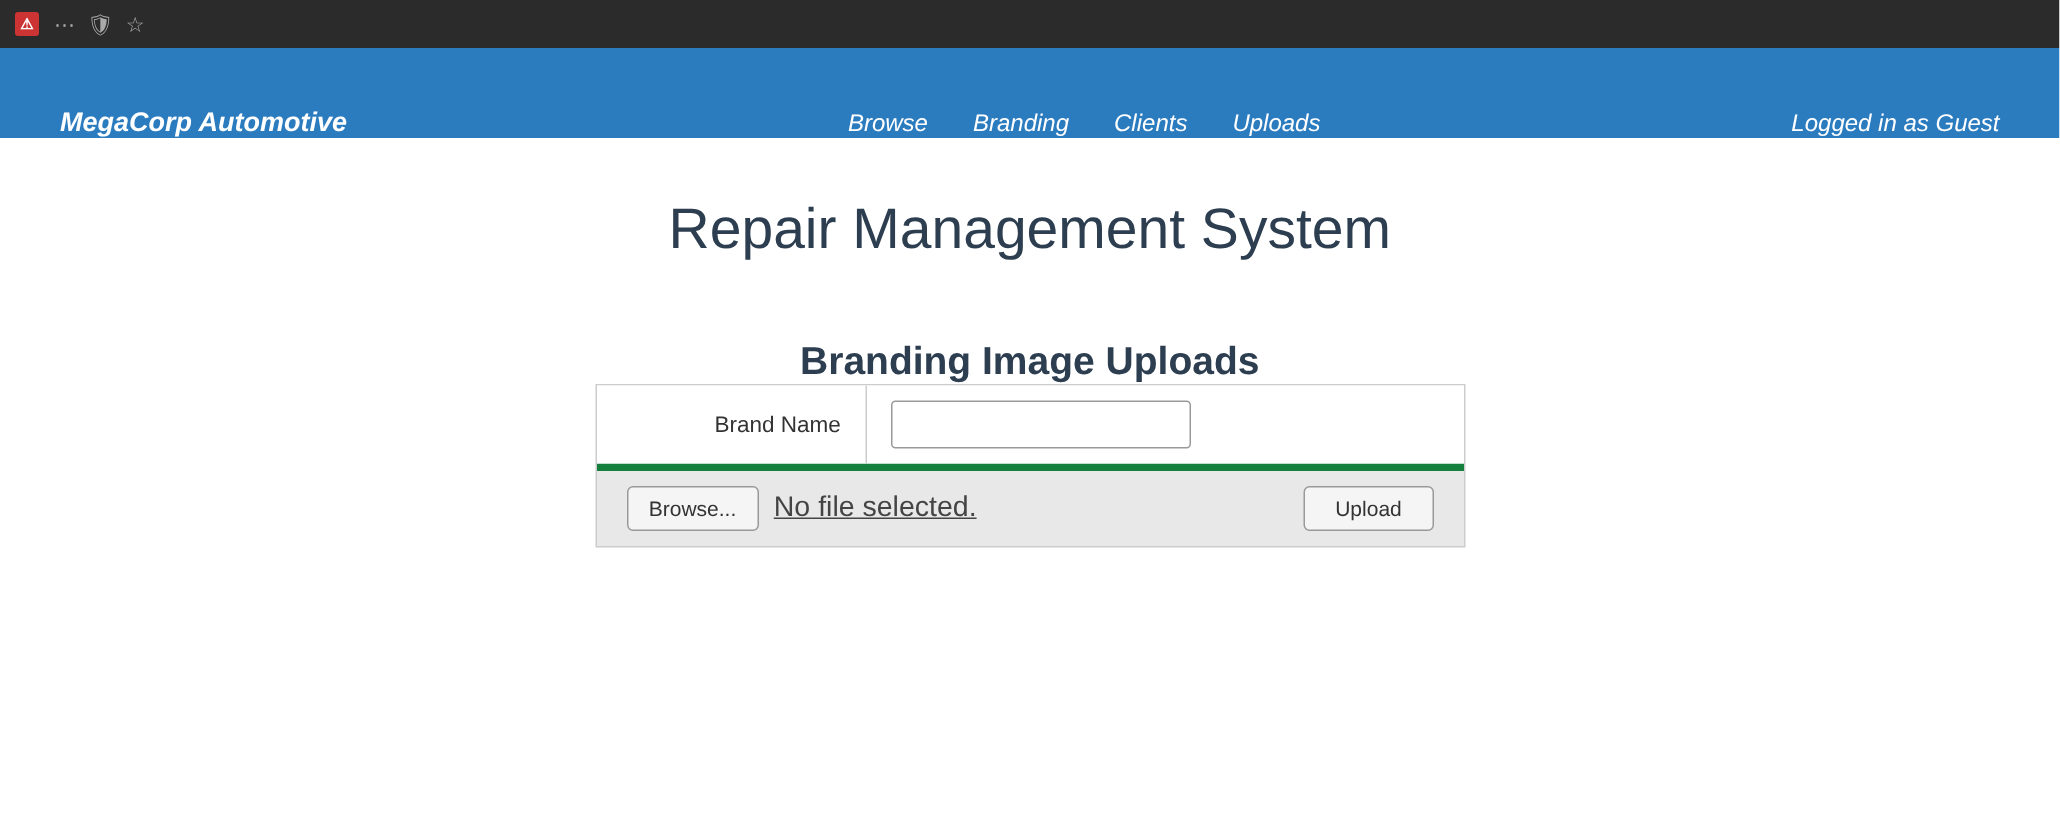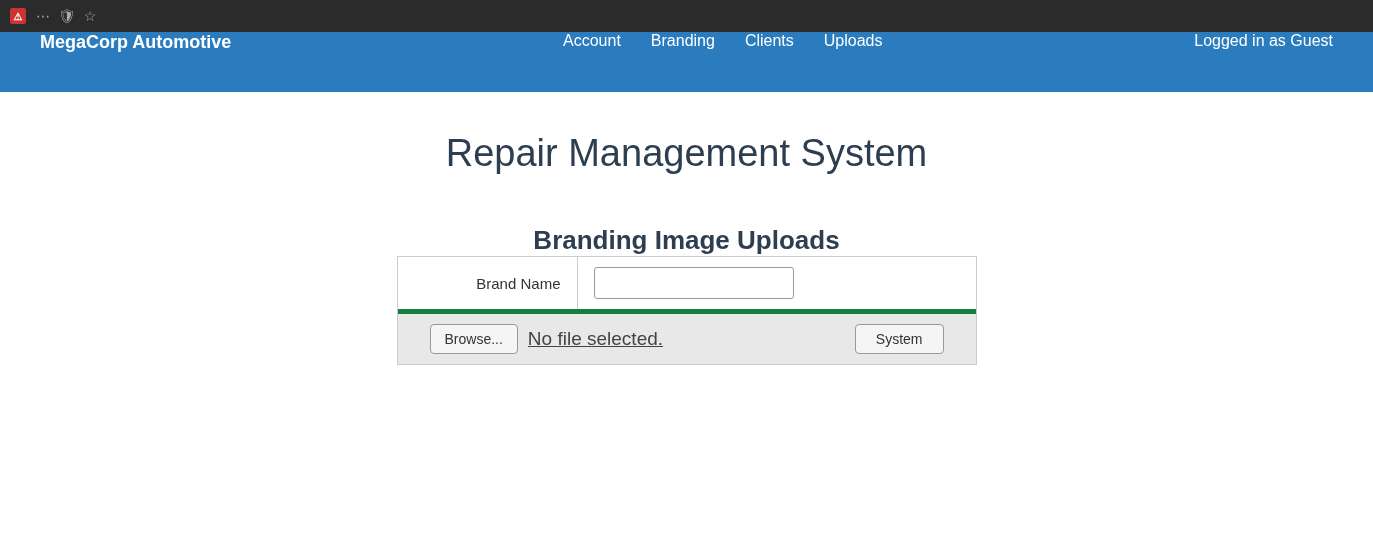--- a/index.html
+++ b/index.html
@@ -51,23 +51,24 @@
       gap: 8px;
       color: #aaa;
       font-size: 14px;
     }
 
     
     .navbar {
       background: #2b7bbf;
       height: 60px;
       display: flex;
-      align-items: flex-start;
+      align-items: flex-end;
       padding: 0 40px;
       gap: 30px;
+      font-style: italic;
     }
 
     .navbar-brand {
       color: #fff;
       font-size: 18px;
       font-weight: bold;
       margin-right: 20px;
       white-space: nowrap;
     }
 
@@ -147,21 +148,21 @@
     .form-input-cell {
       flex: 1;
       padding: 10px 16px;
       background: #fff;
       display: flex;
       align-items: center;
     }
 
     .form-file-cell {
       flex: 1;
-      padding: 10px 32px;
+      padding: 10px 20px;
       background: #e8e8e8;
       display: flex;
       align-items: center;
       gap: 10px;
     }
 
     .text-input {
       width: 200px;
       height: 32px;
       border: 1px solid #999;
@@ -205,21 +206,21 @@
   <div class="browser-icons">
     <span>⋯</span>
     <span>🛡</span>
     <span>☆</span>
   </div>
 </div>
 
 <nav class="navbar">
   <span class="navbar-brand">MegaCorp Automotive</span>
   <div class="navbar-links">
-    <a class="navbar-link">Account</a>
+    <a class="navbar-link">Browse</a>
     <a class="navbar-link">Branding</a>
     <a class="navbar-link">Clients</a>
     <a class="navbar-link">Uploads</a>
   </div>
   <span class="navbar-user">Logged in as Guest</span>
 </nav>
 
 <div class="main-content">
   <h1 class="page-title">Repair Management System</h1>
   <h2 class="section-title">Branding Image Uploads</h2>
@@ -232,17 +233,17 @@
       </div>
       <div class="form-input-cell">
         <input class="text-input" type="text" placeholder="" style="">
       </div>
     </div>
 
     <div class="form-row">
       <div class="form-file-cell">
         <button class="browse-btn">Browse...</button>
         <span class="file-status">No file selected.</span>
-        <button class="upload-btn">System</button>
+        <button class="upload-btn">Upload</button>
       </div>
     </div>
   </div>
 </div>
 
 </body></html>

